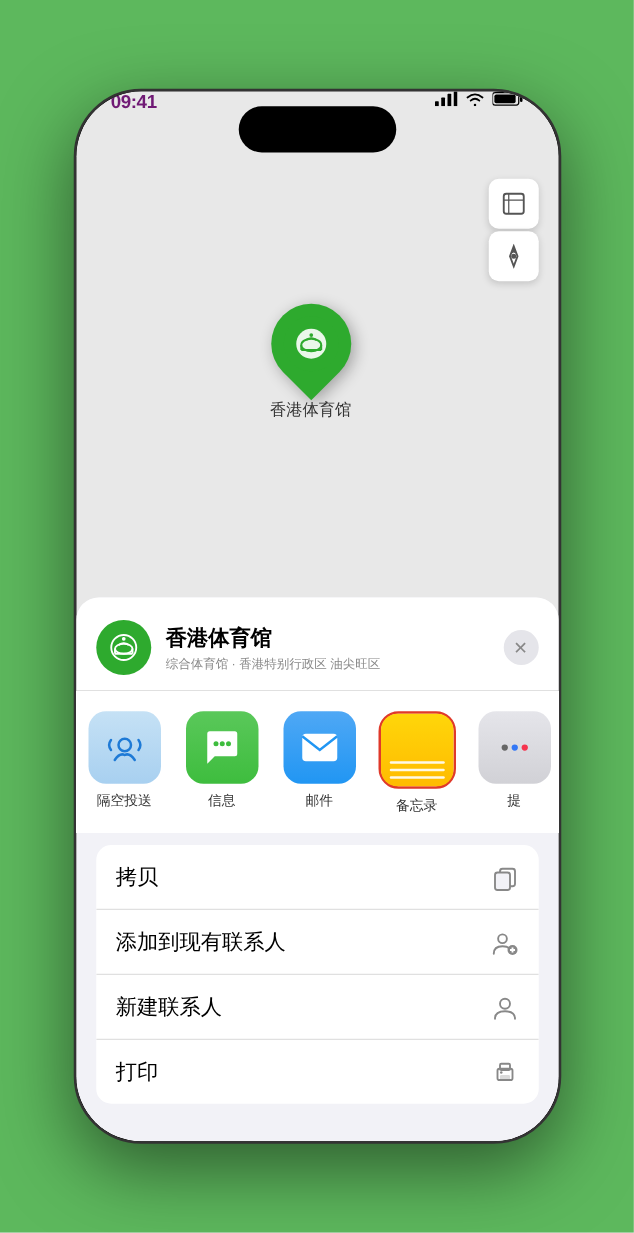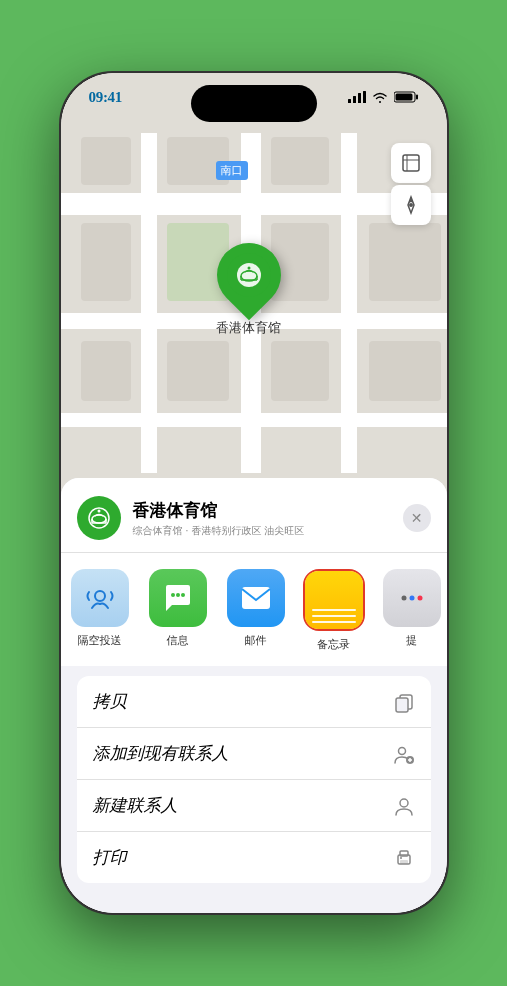--- a/index.html
+++ b/index.html
@@ -41,28 +41,27 @@
       border-radius: 20px;
       z-index: 100;
     }
     
     .status-bar {
       position: absolute;
       top: 0;
       left: 0; right: 0;
       height: 54px;
       display: flex;
-      align-items: center;
+      align-items: flex-start;
       justify-content: space-between;
       padding: 0 28px 6px;
       z-index: 101;
       font-size: 15px;
       font-weight: 600;
-      color: #0369a1;
-      font-family: Liberation Serif, serif;
+      color: #701a75;
     }
     .status-time {
       font-size: 15px;
       font-weight: 700;
       letter-spacing: -0.3px;
     }
     .status-icons {
       display: flex;
       align-items: center;
       gap: 6px;
@@ -256,21 +255,20 @@
       border-radius: 12px;
       overflow: hidden;
     }
     .action-item {
       display: flex;
       align-items: center;
       justify-content: space-between;
       padding: 14px 16px;
       border-bottom: 0.5px solid #e0e0e0;
       cursor: pointer;
-      font-style: italic;
     }
     .action-item:last-child { border-bottom: none; gap: 36px; }
     .action-label {
       font-size: 17px;
       color: #000;
     }
     .action-icon-right {
       font-size: 20px;
       color: #888;
     }
@@ -327,45 +325,20 @@
         </svg>
 
         <svg width="25" height="12" viewBox="0 0 25 12">
           <rect x="0" y="1" width="21" height="10" rx="2" stroke="#000" stroke-width="1" fill="none"></rect>
           <rect x="22" y="3.5" width="2" height="5" rx="1" fill="#000"></rect>
           <rect x="1.5" y="2.5" width="17" height="7" rx="1.5" fill="#000"></rect>
         </svg>
       </div>
     </div>
 
-    <div class="map-bg">
-
-      <div class="map-road-h" style="top:120px;left:0;right:0;background:#fff;height:22px;"></div>
-      <div class="map-road-h" style="top:240px;left:0;right:0;background:#fff;height:16px;"></div>
-      <div class="map-road-h" style="top:340px;left:0;right:0;background:#fff;height:14px;"></div>
-      <div class="map-road-v" style="left:80px;top:60px;bottom:60px;background:#fff;width:16px;"></div>
-      <div class="map-road-v" style="left:180px;top:60px;bottom:60px;background:#fff;width:20px;"></div>
-      <div class="map-road-v" style="left:280px;top:60px;bottom:60px;background:#fff;width:16px;"></div>
-
-      <div class="map-block" style="top:64px;left:20px;width:50px;height:48px;"></div>
-      <div class="map-block" style="top:64px;left:106px;width:62px;height:48px;"></div>
-      <div class="map-block" style="top:64px;left:210px;width:58px;height:48px;"></div>
-      <div class="map-block" style="top:150px;left:20px;width:50px;height:78px;"></div>
-      <div class="map-block" style="top:150px;left:106px;width:62px;height:78px;background:#c8d8b8;"></div>
-      <div class="map-block" style="top:150px;left:210px;width:58px;height:78px;"></div>
-      <div class="map-block" style="top:150px;left:308px;width:72px;height:78px;"></div>
-      <div class="map-block" style="top:268px;left:20px;width:50px;height:60px;"></div>
-      <div class="map-block" style="top:268px;left:106px;width:62px;height:60px;"></div>
-      <div class="map-block" style="top:268px;left:210px;width:58px;height:60px;"></div>
-      <div class="map-block" style="top:268px;left:308px;width:72px;height:60px;"></div>
-
-      <div class="map-label map-label-blue" style="position:absolute;top:88px;left:155px;">
-        <span>南口</span>
-      </div>
-    </div>
 
     <div class="map-controls">
       <div class="map-ctrl-btn">
         <svg width="22" height="22" viewBox="0 0 22 22">
           <rect x="3" y="3" width="16" height="16" rx="2" stroke="#555" stroke-width="1.5" fill="none"></rect>
           <line x1="7" y1="3" x2="7" y2="19" stroke="#555" stroke-width="1"></line>
           <line x1="3" y1="8" x2="19" y2="8" stroke="#555" stroke-width="1"></line>
         </svg>
       </div>
       <div class="map-ctrl-btn">

